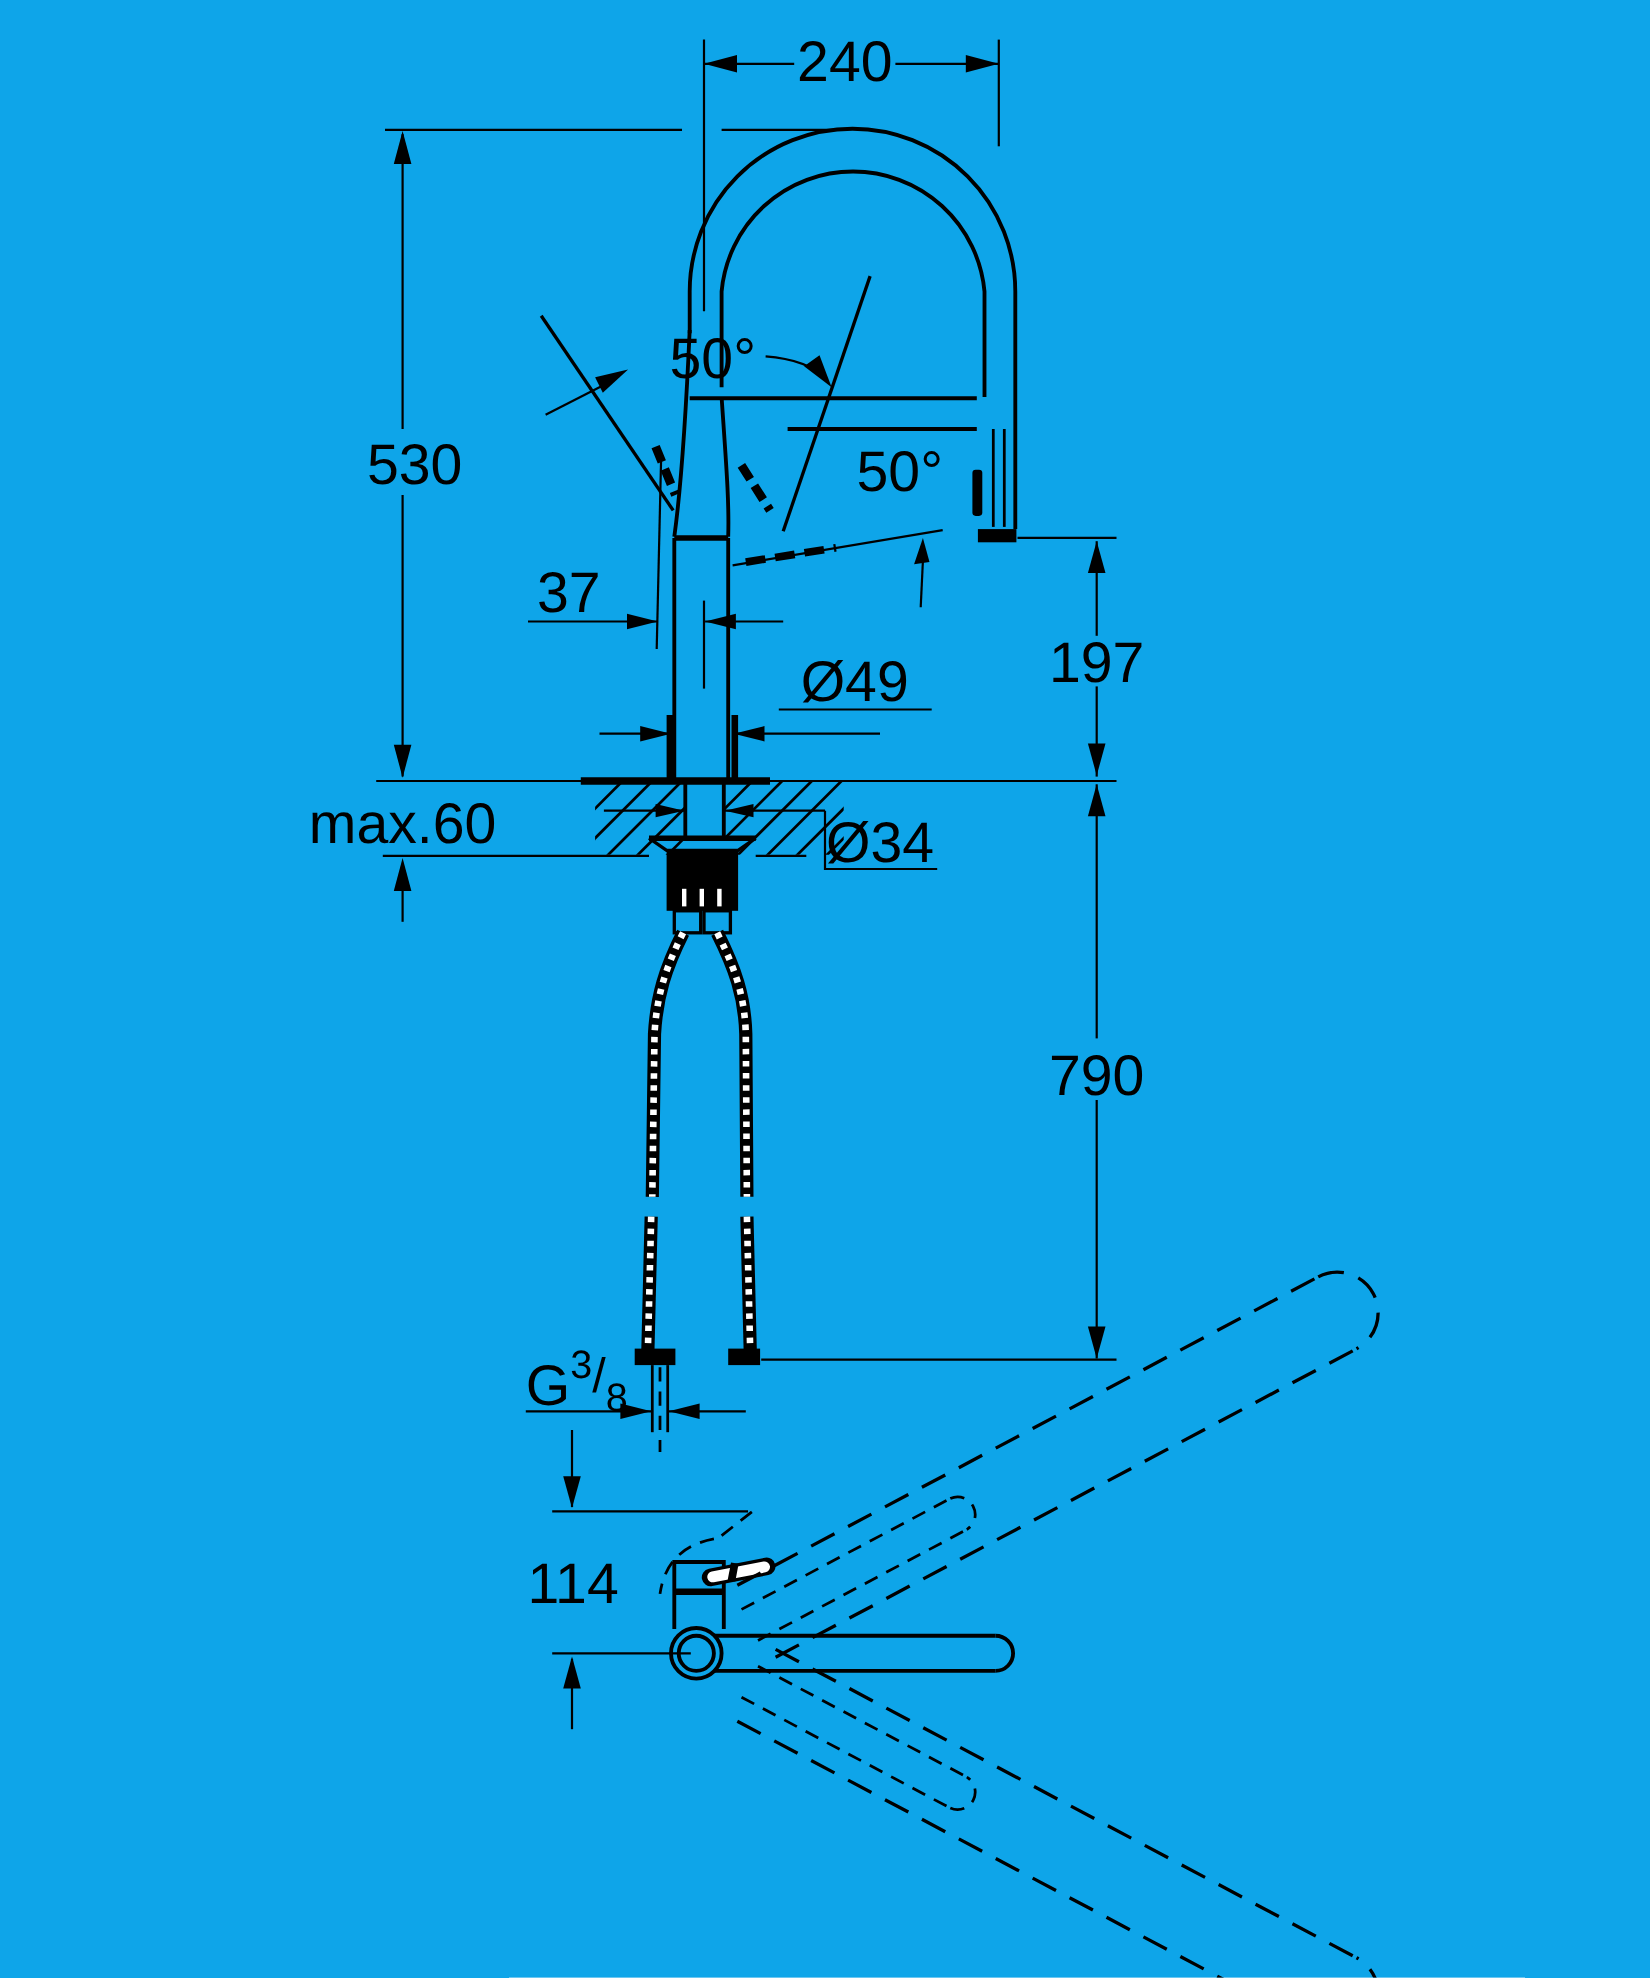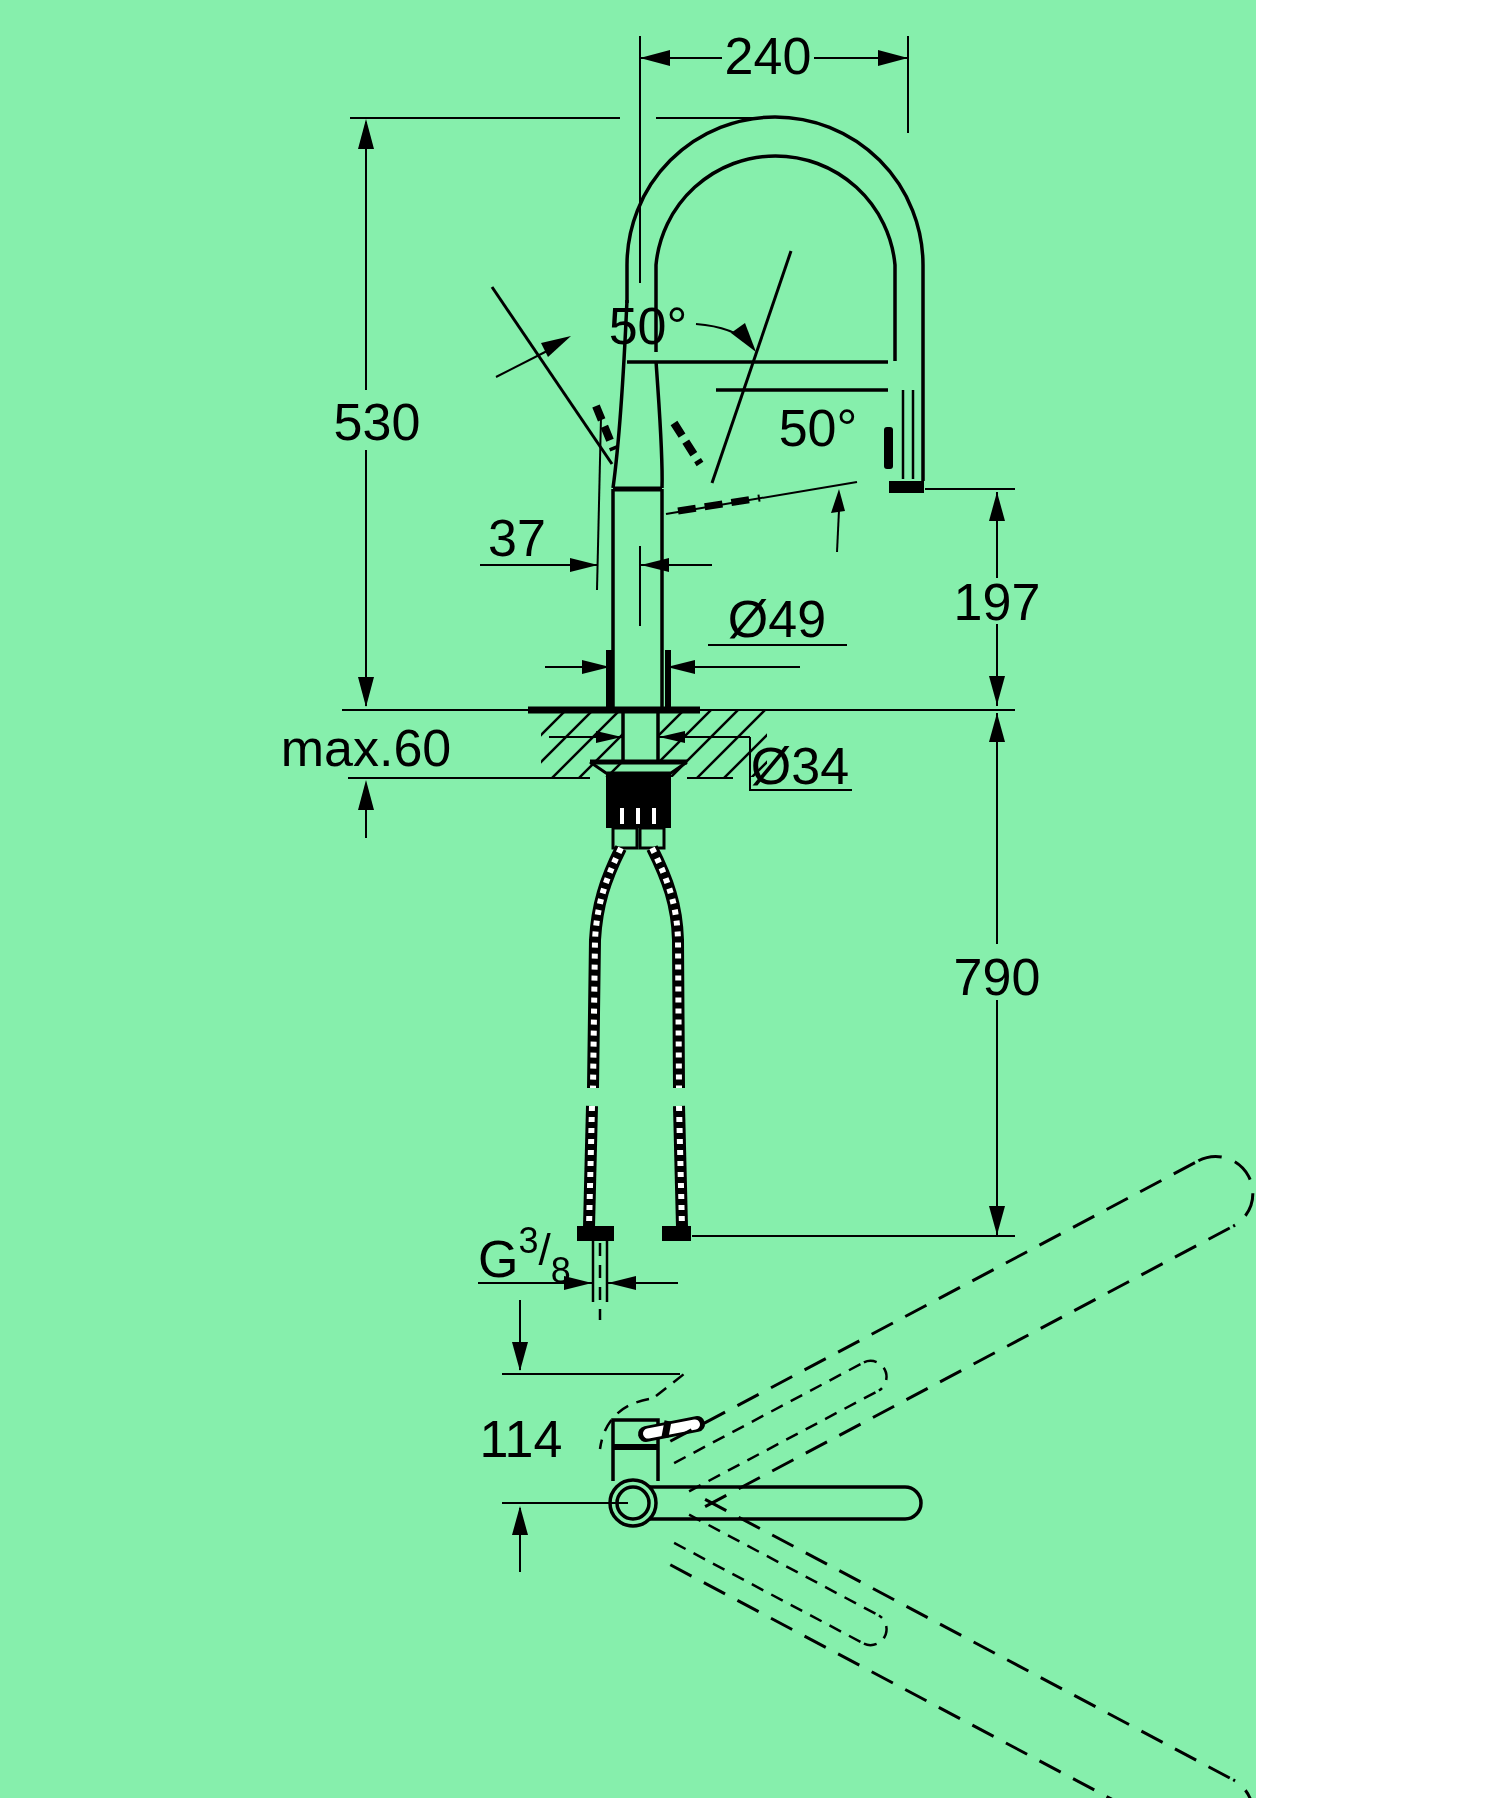--- a/index.html
+++ b/index.html
@@ -1,16 +1,16 @@
 <!DOCTYPE html>
 <html><head>
 <meta charset="utf-8">
 <style>
   html,body{margin:0;padding:0;background:#ffffff;}
-  .sheet{position:relative;width:1256px;height:1798px;background:#86efac;overflow:hidden;text-align:right;}
+  .sheet{position:relative;width:1500px;height:1798px;background:#0ea5e9;overflow:hidden;text-align:right;}
   svg{display:block;}
   text{font-family:"Liberation Sans","DejaVu Sans",sans-serif;fill:#000;}
   .dim{font-size:52px;}
   .outline{stroke:#000;stroke-width:3.5;fill:none;}
   .thick{stroke:#000;stroke-width:6;fill:none;}
   .thin{stroke:#000;stroke-width:2;fill:none;}
   .hatch{stroke:#000;stroke-width:2.5;fill:none;}
   .dash{stroke:#000;stroke-width:3;fill:none;stroke-dasharray:24 14;}
   .dashsm{stroke:#000;stroke-width:2.5;fill:none;stroke-dasharray:13 9;}
   .arr{fill:#000;stroke:none;}

